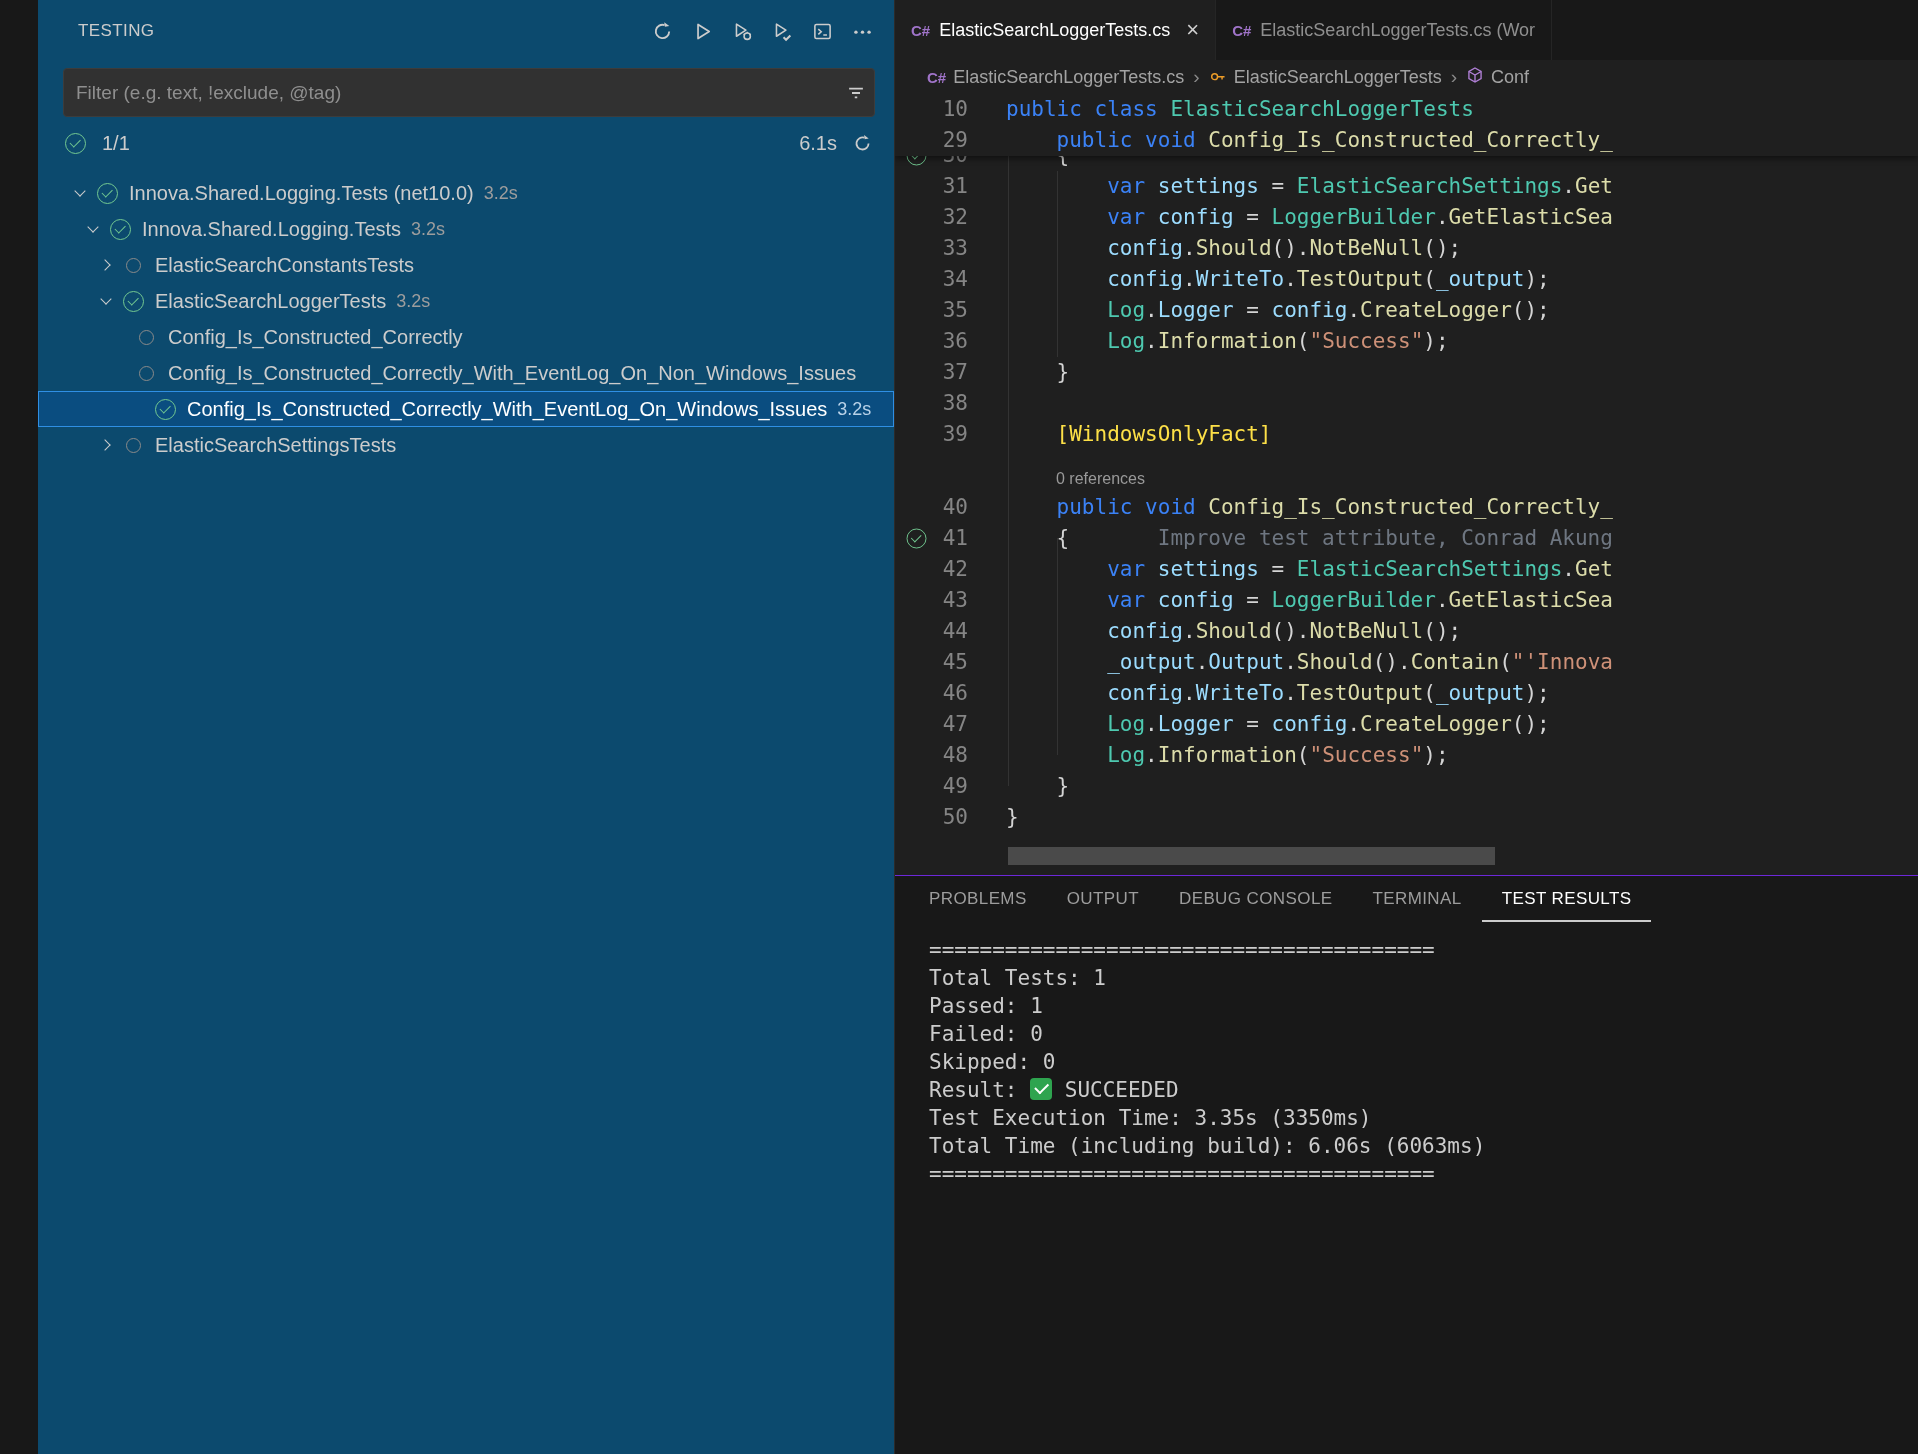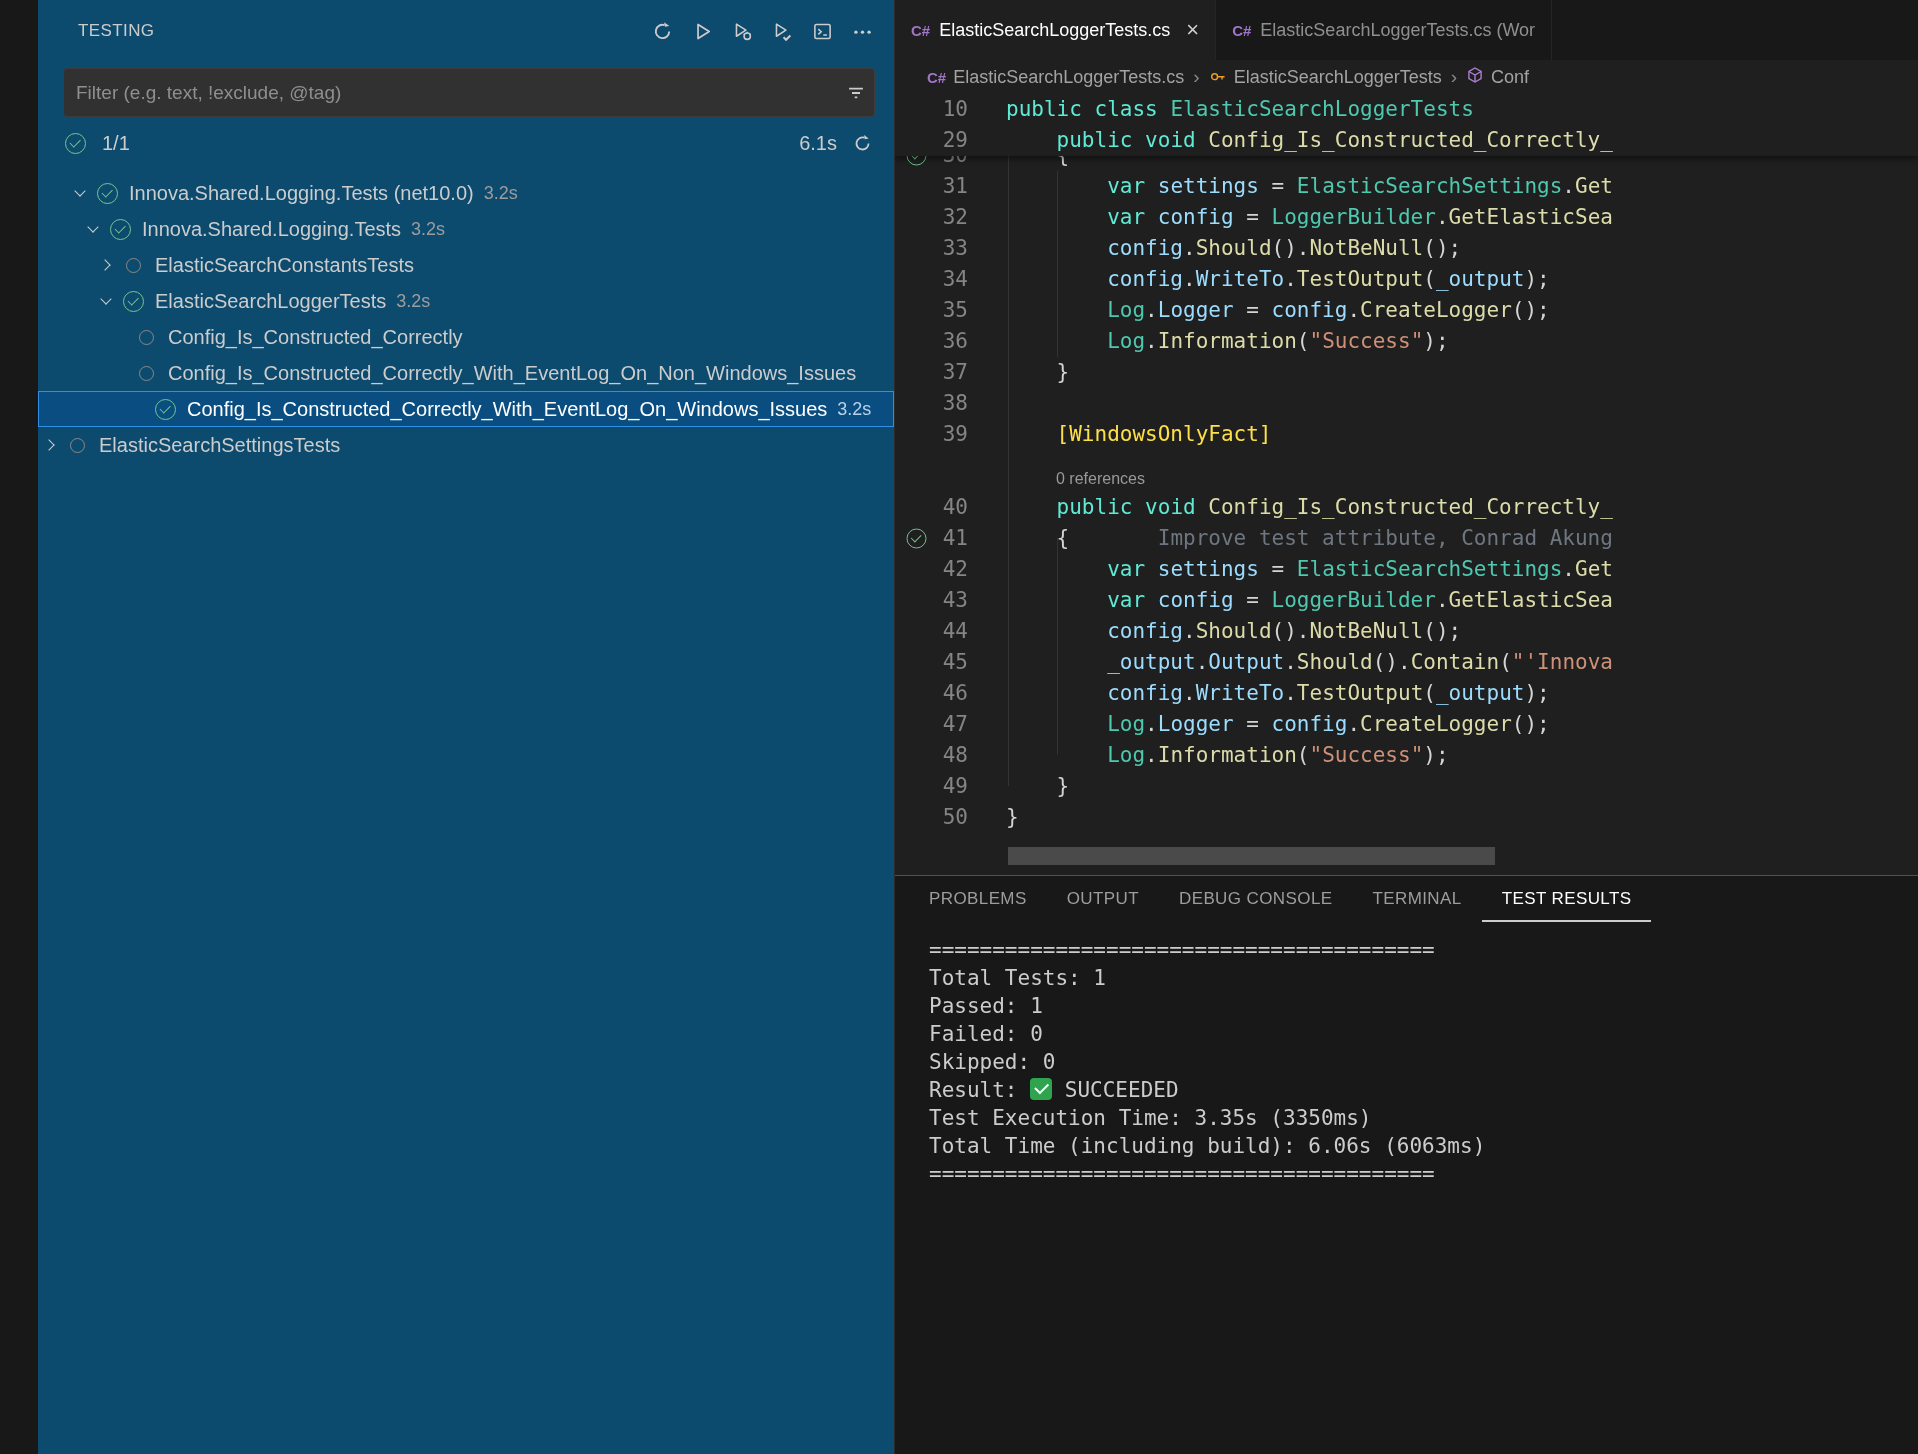--- a/index.html
+++ b/index.html
@@ -60,21 +60,21 @@
   .bc-sep { color:#8a8a8a; font-size:19px; }
 
   .code-area { position:relative; flex:1; overflow:hidden; background:#1f1f1f; font-family:"DejaVu Sans Mono", monospace; }
   .guide { position:absolute; width:1px; background:#333333; z-index:1; }
   .code-lines { padding-top:46px; position:relative; z-index:2; }
   .crow { display:flex; height:31px; align-items:center; font-size:21px; line-height:31px; white-space:pre; }
   .gmark { width:26px; margin-left:8px; display:flex; align-items:center; justify-content:center; flex:none; }
   .gmark .ic-pass { transform:scale(.95); }
   .lnum { width:39px; text-align:right; color:#858585; flex:none; font-size:21px; }
   .code { margin-left:38px; white-space:pre; }
-  .tk-k { color:#5eead4; } .tk-t { color:#4ec9b0; } .tk-m { color:#dcdcaa; }
+  .tk-k { color:#3b82f6; } .tk-t { color:#4ec9b0; } .tk-m { color:#dcdcaa; }
   .tk-v { color:#9cdcfe; } .tk-s { color:#ce9178; } .tk-p { color:#d4d4d4; }
   .tk-a { color:#fde047; } .tk-b { color:#6e7681; }
   .codelens { height:26px; line-height:26px; padding-left:161px; font-family:"Liberation Sans",sans-serif; font-size:16px; color:#999999; cursor:pointer;margin-top:16px; }
   .sticky { position:absolute; top:0; left:0; right:0; height:62px; background:#1f1f1f; z-index:5; box-shadow:0 3px 6px rgba(0,0,0,.45); }
   .hthumb { position:absolute; bottom:10px; left:113px; width:487px; height:18px; background:#4a4a4a; z-index:6; cursor:pointer; }
 
   
   .panel { height:579px; flex:none; background:#181818; border-top:1px solid #6d28d9; }
   .panel-tabs { height:46px; display:flex; align-items:stretch; padding:0 14px; }
   .ptab { padding:0 20px; display:flex; align-items:center; font-size:17px; letter-spacing:.4px; color:#9d9d9d; cursor:pointer; }
@@ -207,21 +207,21 @@
           <span class="tlabel">Config_Is_Constructed_Correctly_With_EventLog_On_Non_Windows_Issues</span>
         </div>
         <div class="trow selected" style="padding-left: 88px;">
           <span class="chev none"></span>
           <span class="ticon">
             <span class="ic-pass"></span>
           </span>
           <span class="tlabel">Config_Is_Constructed_Correctly_With_EventLog_On_Windows_Issues</span>
           <span class="ttime">3.2s</span>
         </div>
-        <div class="trow" style="">
+        <div class="trow" style="padding-left: 56px;">
           <span class="chev right">
             <i></i>
           </span>
           <span class="ticon">
             <span class="ic-circle"></span>
           </span>
           <span class="tlabel">ElasticSearchSettingsTests</span>
         </div>
       </div>
   </aside>

